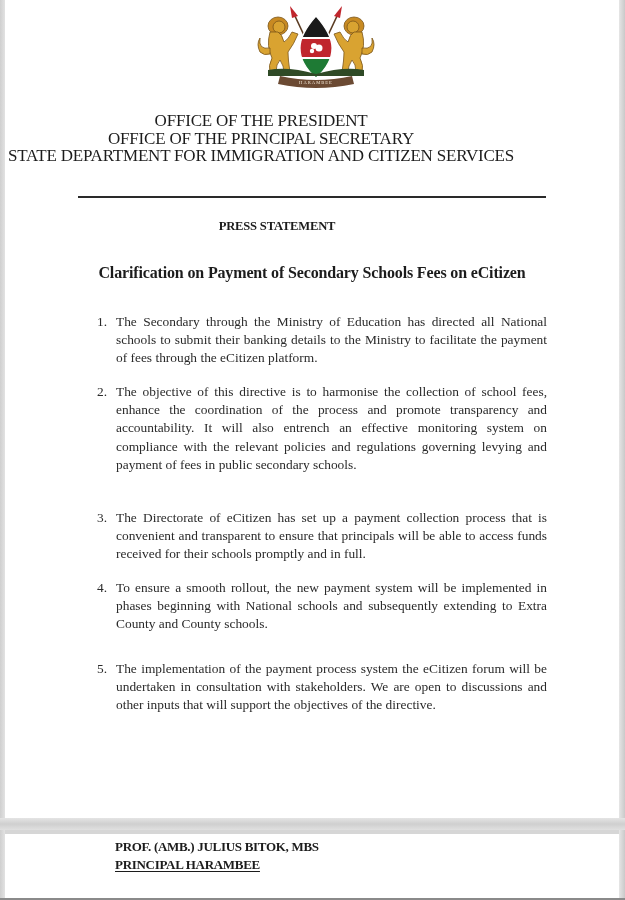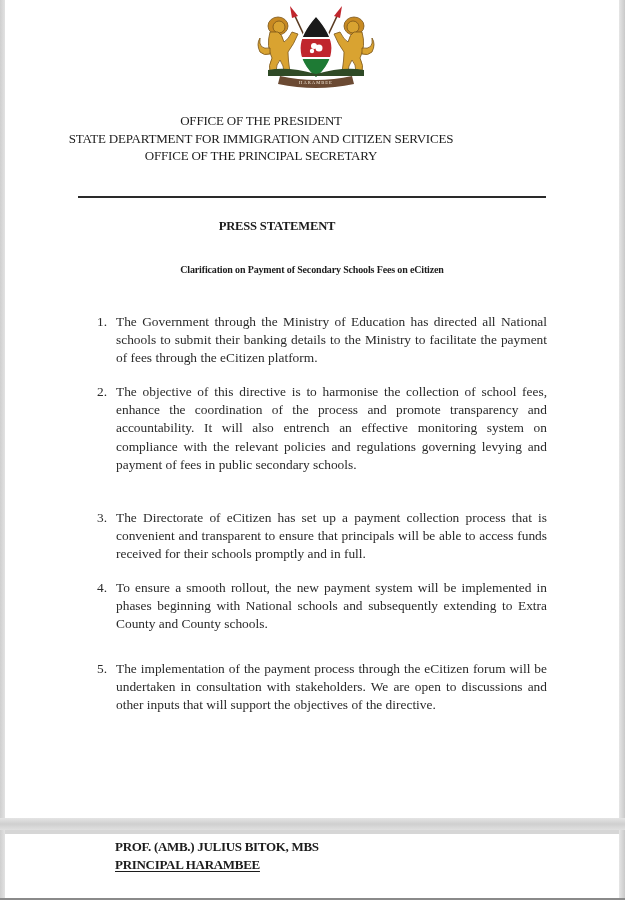--- a/index.html
+++ b/index.html
@@ -59,21 +59,21 @@
       height: 84px;
     }
 
     
     .header-block {
       position: absolute;
       left: 0;
       top: 112px;
       width: 512px;
       text-align: center;
-      font-size: 13px;
+      font-size: 17px;
       line-height: 17.6px;
       letter-spacing: -0.2px;
       text-transform: uppercase;
     }
     .header-line { display: block; white-space: nowrap; }
 
     .rule {
       position: absolute;
       left: 73px;
       top: 196px;
@@ -87,21 +87,21 @@
       left: 0; top: 219px; width: 544px;
       text-align: center;
       font-size: 12.6px;
       letter-spacing: -0.2px;
       font-weight: bold;
     }
     .subject-title {
       position: absolute;
       left: 0; top: 264px; width: 614px;
       text-align: center;
-      font-size: 10px;
+      font-size: 16px;
       font-weight: bold;
       letter-spacing: -0.15px;
     }
 
     
     .items {
       position: absolute;
       left: 92px;
       top: 313px;
       width: 450px;
@@ -193,50 +193,50 @@
     </g>
 
     <path d="M20,66 Q40,62 68,70 Q96,62 116,66 L116,72 L20,72 Z" fill="#2f4a26"></path>
 
     <path d="M32,72 Q68,80 104,72 L106,80 Q68,88 30,80 Z" fill="#6b4a33"></path>
     <text x="68" y="80" font-size="4.6" text-anchor="middle" fill="#f1e6d4" font-family="Liberation Serif, serif" letter-spacing="1">HARAMBEE</text>
   </svg>
 
   <div class="header-block">
     <span class="header-line">OFFICE OF THE PRESIDENT</span>
+    <span class="header-line">OFFICE OF THE PRINCIPAL SECRETARY</span>
     <span class="header-line">STATE DEPARTMENT FOR IMMIGRATION AND CITIZEN SERVICES</span>
-    <span class="header-line">OFFICE OF THE PRINCIPAL SECRETARY</span>
   </div>
 
   <div class="rule"></div>
 
   <div class="press-title">PRESS STATEMENT</div>
 
   <div class="subject-title">Clarification on Payment of Secondary Schools Fees on eCitizen</div>
 
   <div class="items">
     <div class="item" style="top:0px">
       <span class="item-num">1.</span>
-      <span class="item-text">The Government through the Ministry of Education has directed all National schools to submit their banking details to the Ministry to facilitate the payment of fees through the eCitizen platform.</span>
+      <span class="item-text">The Secondary through the Ministry of Education has directed all National schools to submit their banking details to the Ministry to facilitate the payment of fees through the eCitizen platform.</span>
     </div>
     <div class="item" style="top:70px">
       <span class="item-num">2.</span>
       <span class="item-text">The objective of this directive is to harmonise the collection of school fees, enhance the coordination of the process and promote transparency and accountability. It will also entrench an effective monitoring system on compliance with the relevant policies and regulations governing levying and payment of fees in public secondary schools.</span>
     </div>
     <div class="item" style="top:196px">
       <span class="item-num">3.</span>
       <span class="item-text">The Directorate of eCitizen has set up a payment collection process that is convenient and transparent to ensure that principals will be able to access funds received for their schools promptly and in full.</span>
     </div>
     <div class="item" style="top:266px">
       <span class="item-num">4.</span>
       <span class="item-text">To ensure a smooth rollout, the new payment system will be implemented in phases beginning with National schools and subsequently extending to Extra County and County schools.</span>
     </div>
     <div class="item" style="top:347px">
       <span class="item-num">5.</span>
-      <span class="item-text">The implementation of the payment process through the eCitizen forum will be undertaken in consultation with stakeholders. We are open to discussions and other inputs that will support the objectives of the directive.</span>
+      <span class="item-text">The implementation of the payment process system the eCitizen forum will be undertaken in consultation with stakeholders. We are open to discussions and other inputs that will support the objectives of the directive.</span>
     </div>
   </div>
 </div>
 
 <div class="page-gap"></div>
 
 <div class="page page-2">
   <div class="signature">
     <span class="sig-name">PROF. (AMB.) JULIUS BITOK, MBS</span>
     <span class="sig-title">PRINCIPAL HARAMBEE</span>

